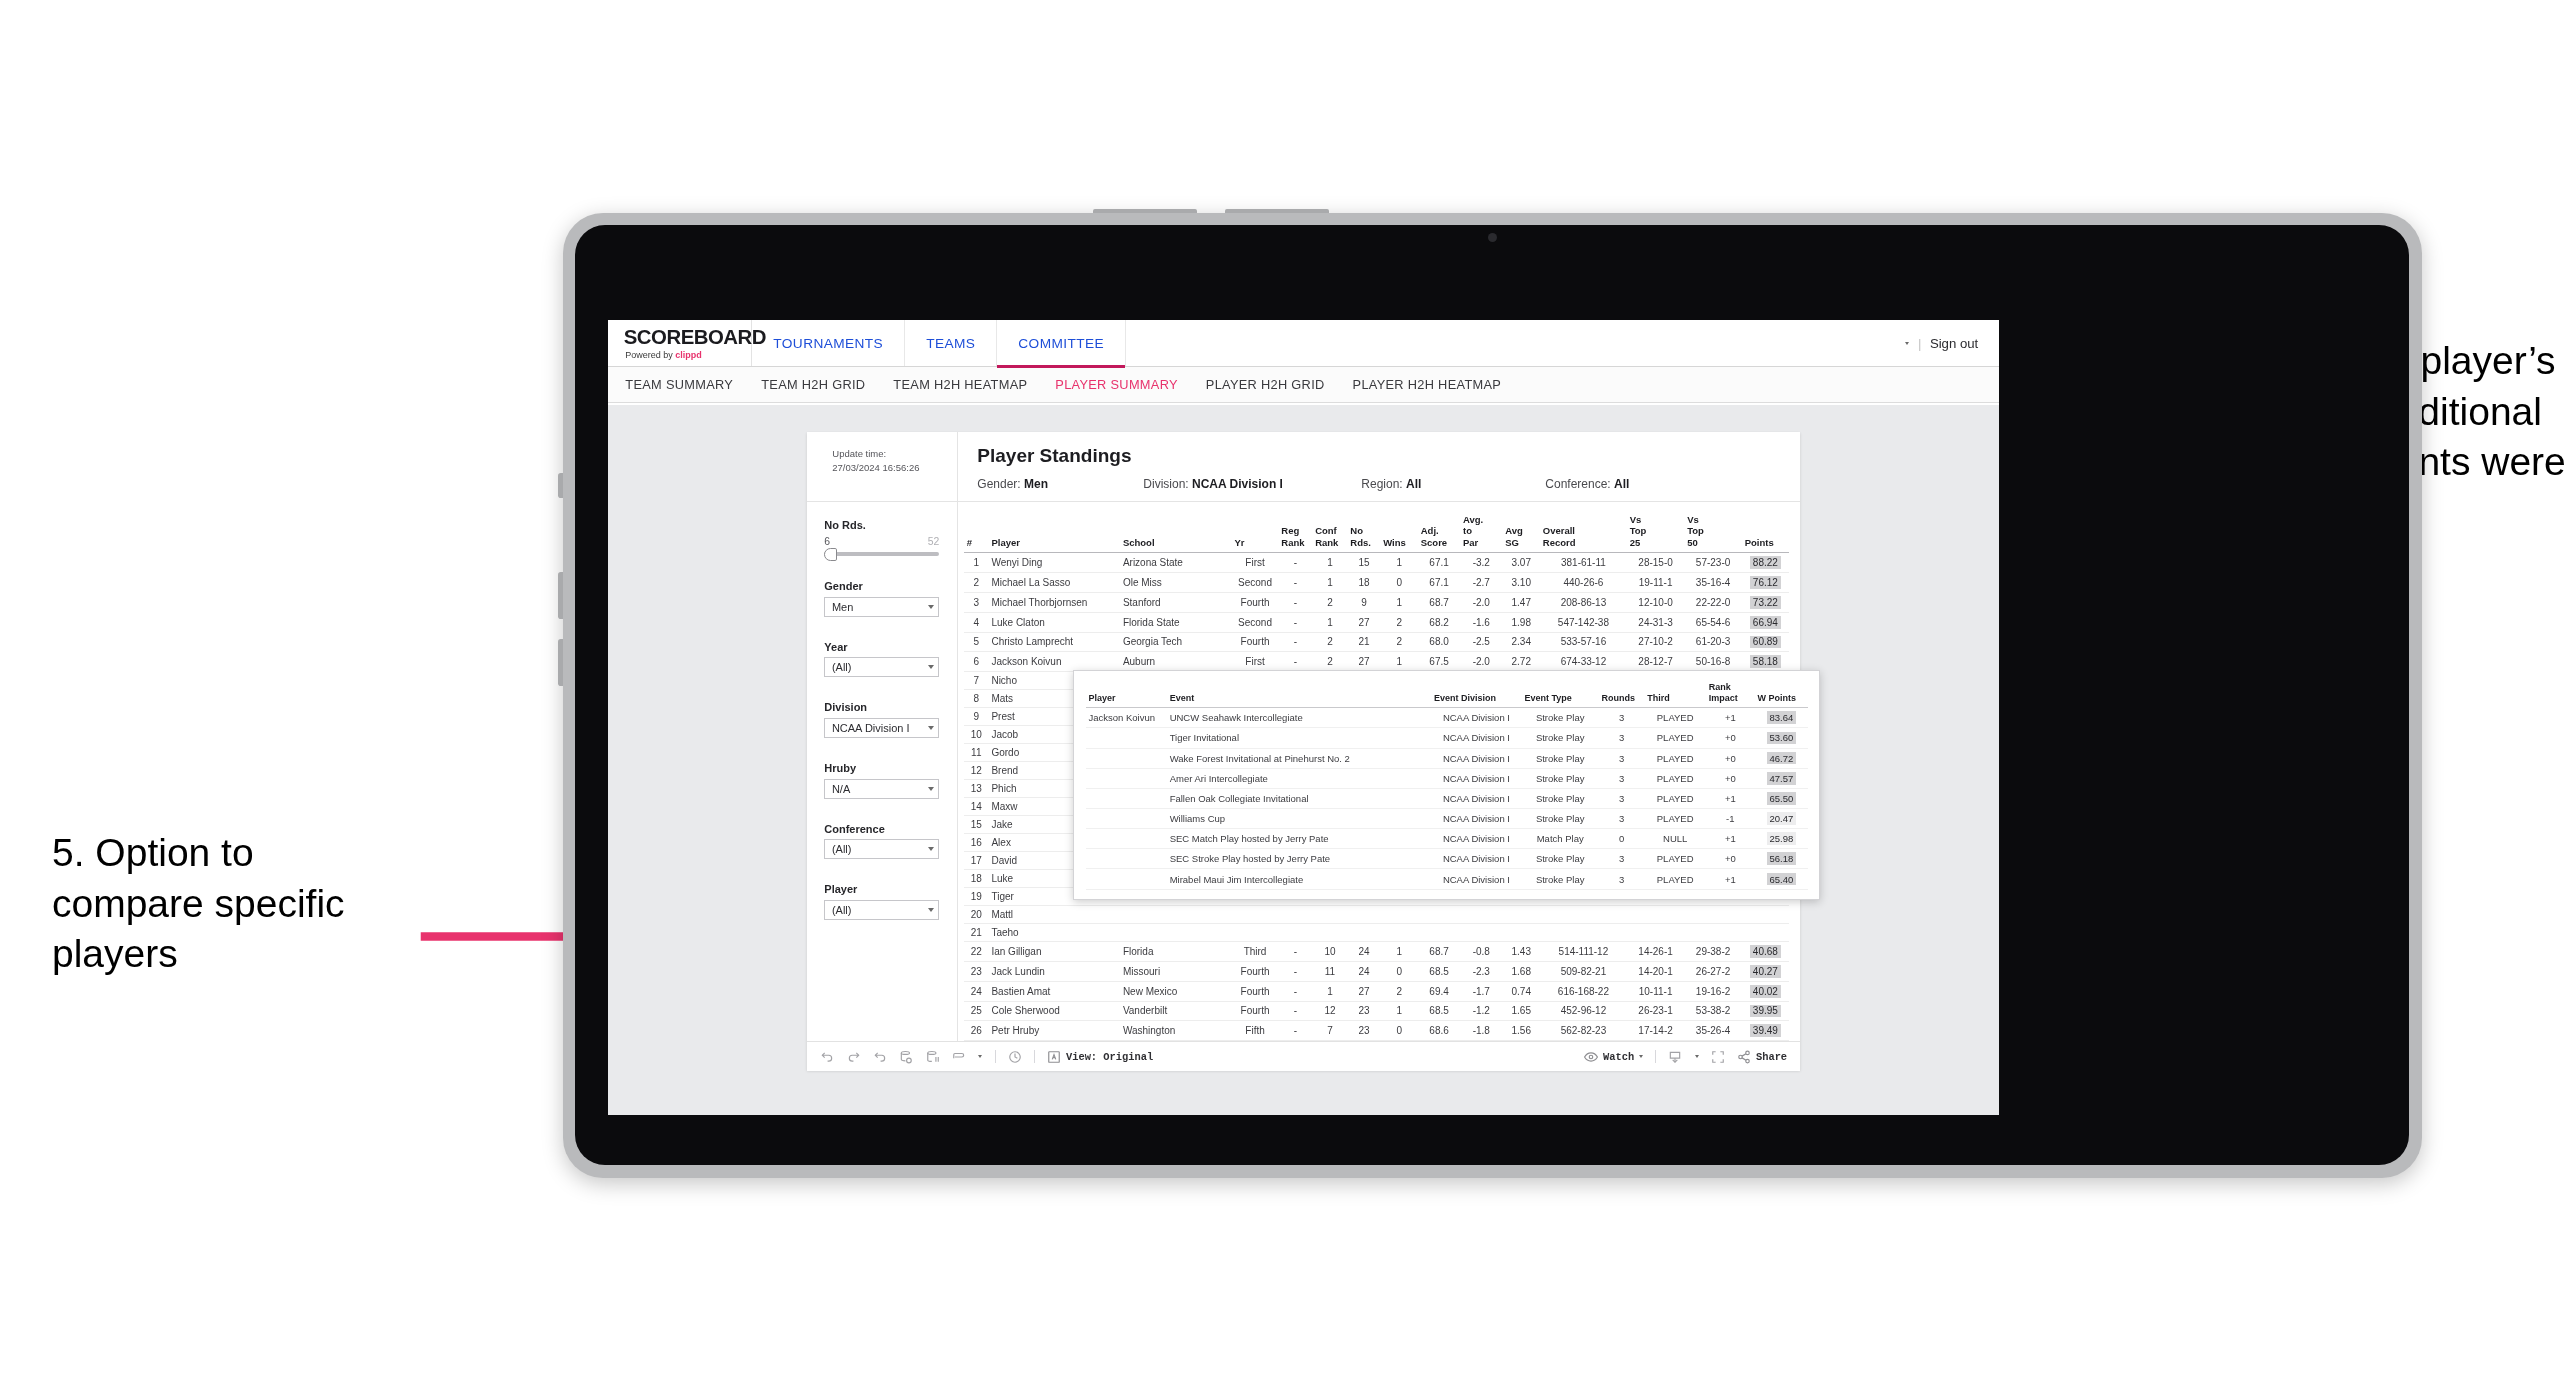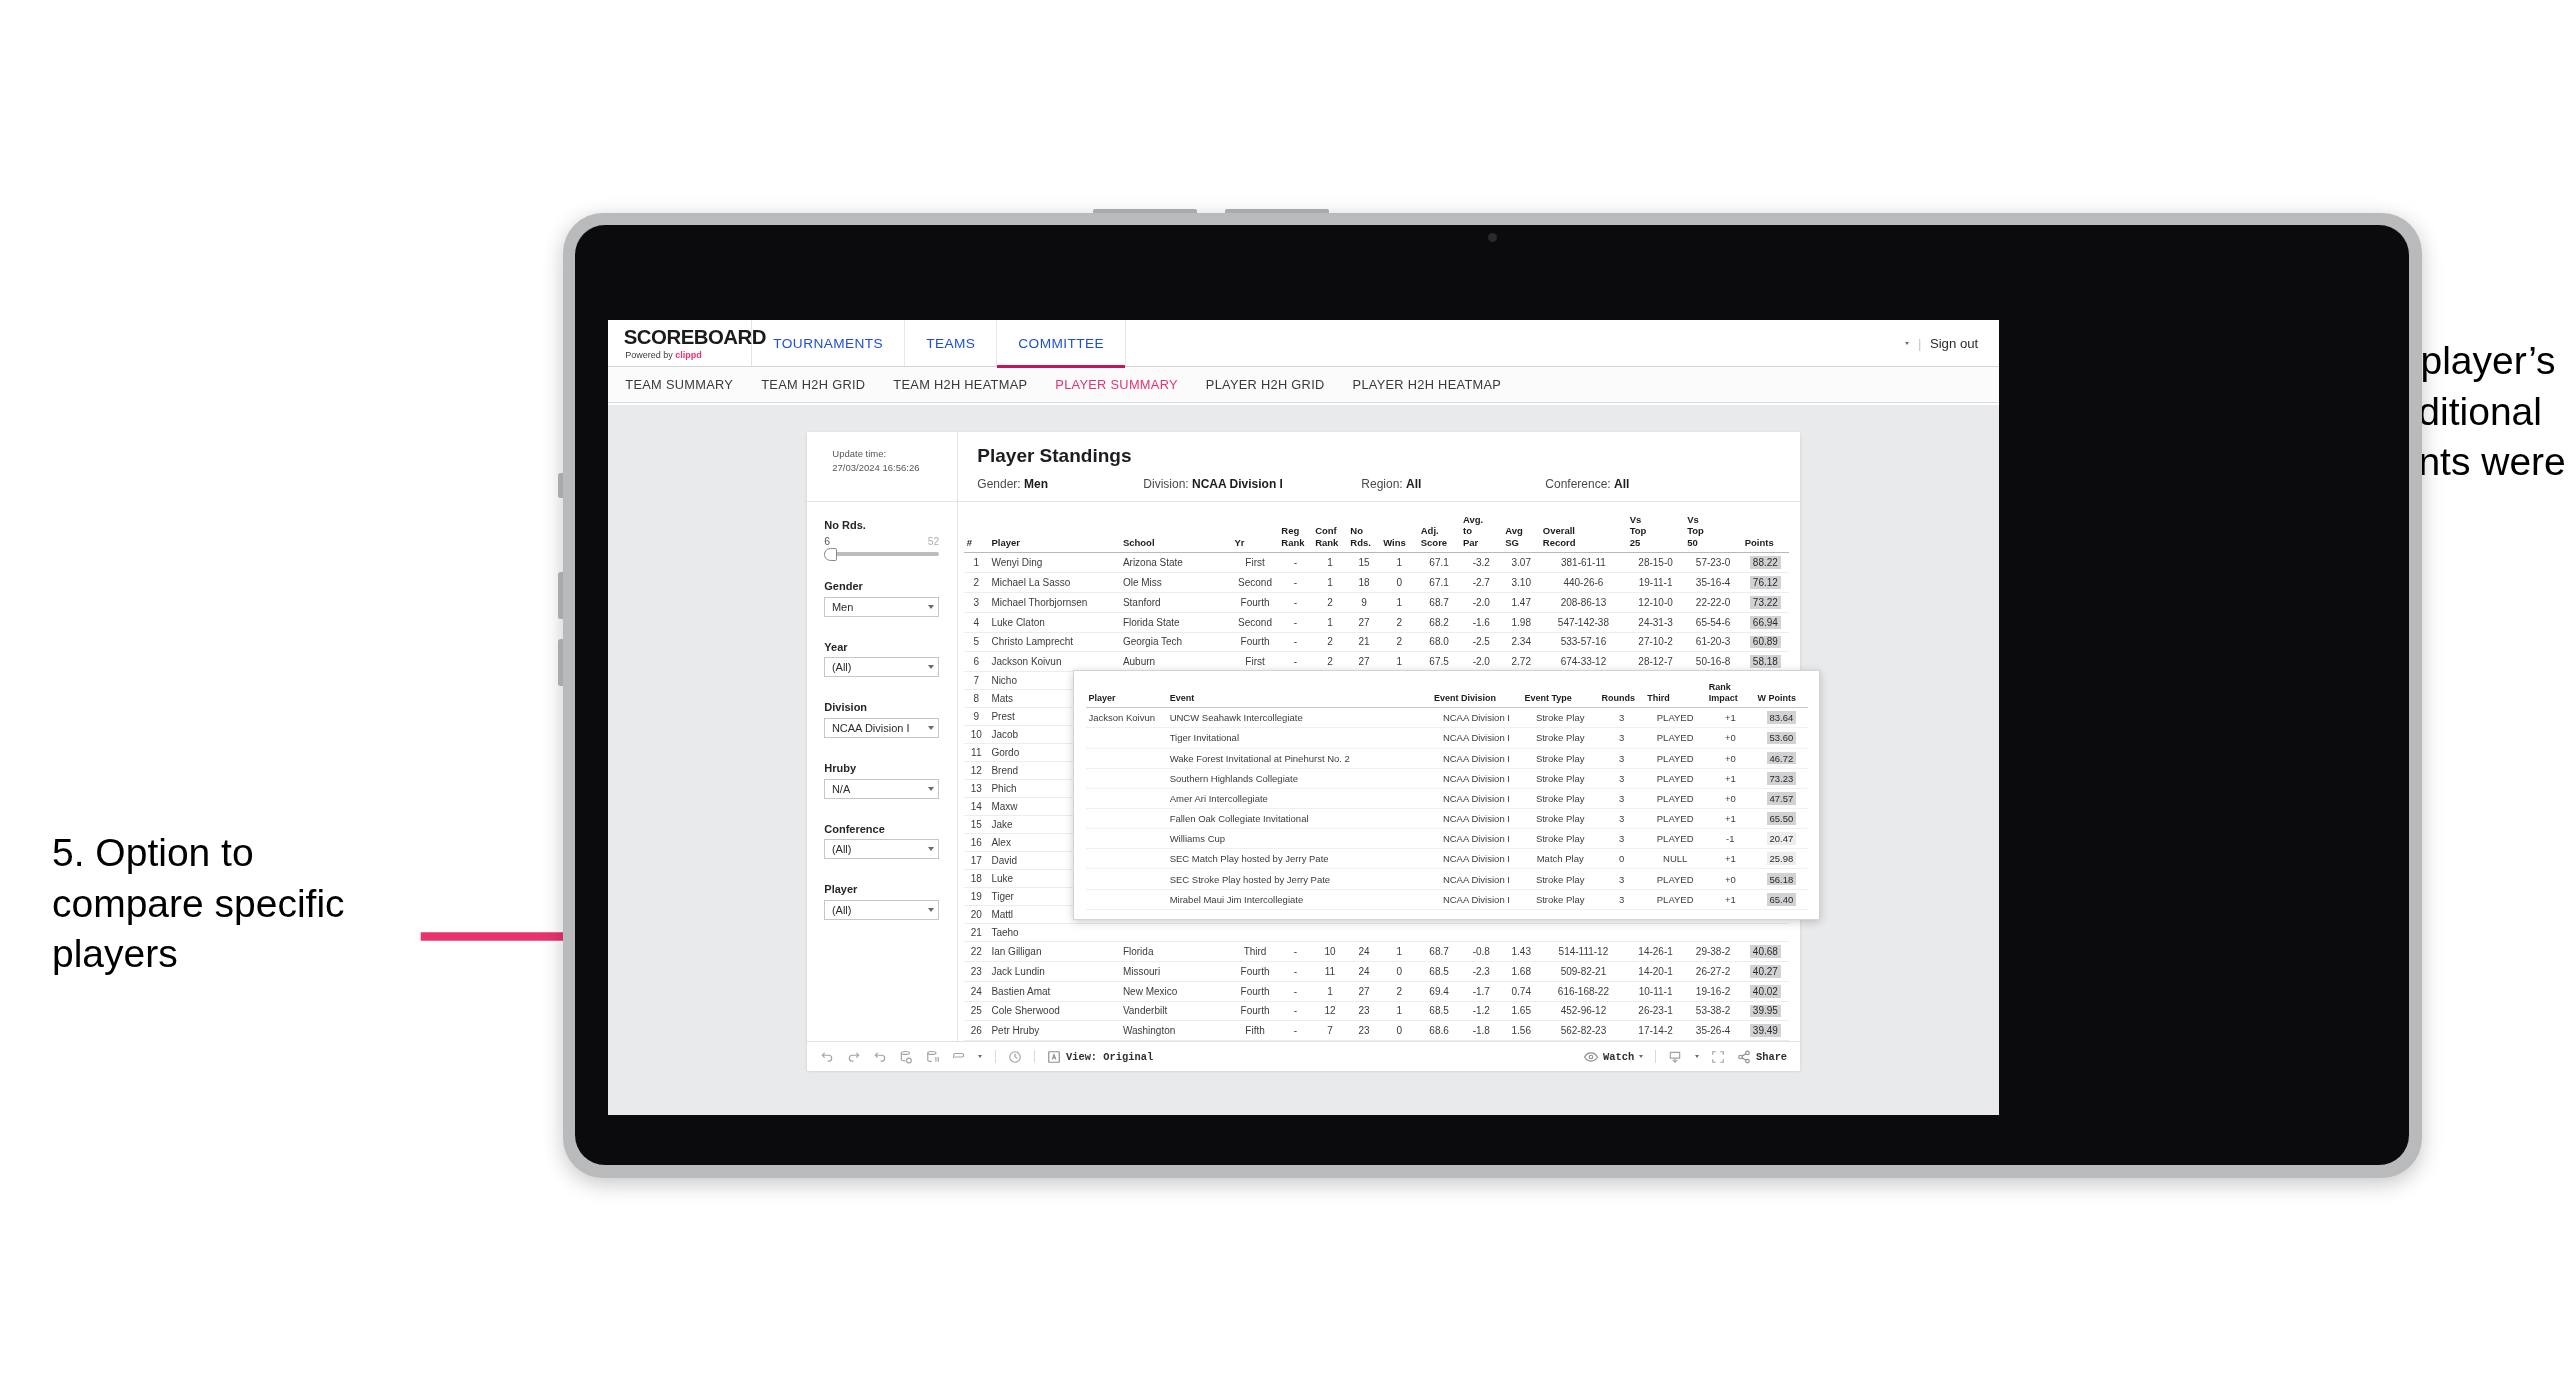--- a/index.html
+++ b/index.html
@@ -870,30 +870,20 @@
                       </tr>
                       <tr>
                         <td class="l"></td>
                         <td class="l">Wake Forest Invitational at Pinehurst No. 2</td>
                         <td>NCAA Division I</td>
                         <td>Stroke Play</td>
                         <td>3</td>
                         <td>PLAYED</td>
                         <td>+0</td>
                         <td><span class="pts">46.72</span></td>
-                      </tr>
-                      <tr>
-                        <td class="l"></td>
-                        <td class="l">Southern Highlands Collegiate</td>
-                        <td>NCAA Division I</td>
-                        <td>Stroke Play</td>
-                        <td>3</td>
-                        <td>PLAYED</td>
-                        <td>+1</td>
-                        <td><span class="pts">73.23</span></td>
                       </tr>
                       <tr>
                         <td class="l"></td>
                         <td class="l">Amer Ari Intercollegiate</td>
                         <td>NCAA Division I</td>
                         <td>Stroke Play</td>
                         <td>3</td>
                         <td>PLAYED</td>
                         <td>+0</td>
                         <td><span class="pts">47.57</span></td>

